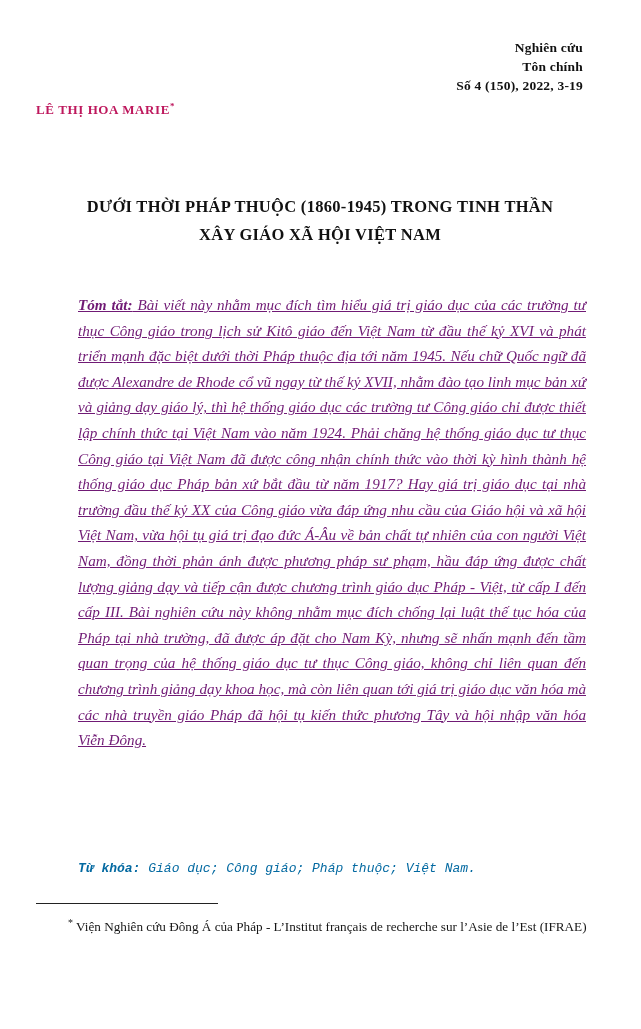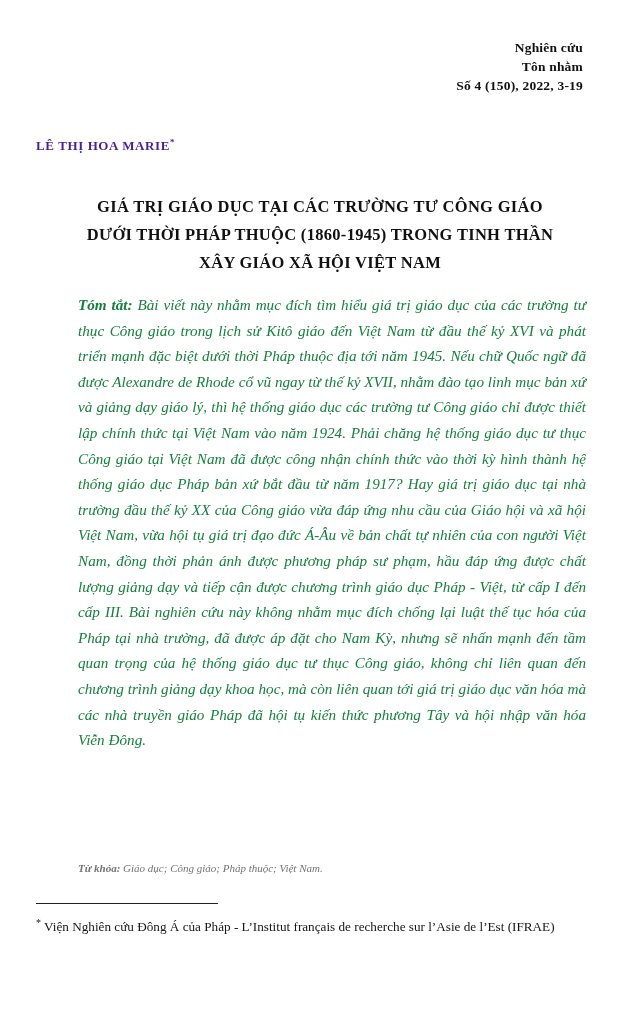--- a/index.html
+++ b/index.html
@@ -36,22 +36,21 @@
     color: #111;
   }
   .author {
     position: absolute;
     top: 101px;
     left: 36px;
     font-family: "Liberation Serif", serif;
     font-weight: bold;
     font-size: 13px;
     letter-spacing: 0.6px;
-    color: #4c1d95;
-    margin-top: 36px;
+    color: #be185d;
   }
   .author sup {
     font-size: 9px;
     vertical-align: super;
   }
   .title {
     position: absolute;
     top: 193px;
     left: 55px;
     width: 530px;
@@ -65,36 +64,38 @@
   }
   .abstract {
     position: absolute;
     top: 292px;
     left: 78px;
     width: 508px;
     text-align: justify;
     font-style: italic;
     font-size: 15.2px;
     line-height: 25.6px;
-    color: #15803d;
+    color: #701a75;
     text-indent: 0;
+    text-decoration: underline;
   }
   .abstract .lead {
     font-weight: bold;
     font-style: italic;
   }
   .keywords {
     position: absolute;
     top: 856px;
     left: 78px;
     width: 508px;
     font-style: italic;
-    font-size: 11px;
+    font-size: 13px;
     line-height: 25px;
-    color: #737373;
+    color: #0369a1;
+    font-family: Liberation Mono, monospace;
   }
   .keywords .lead {
     font-weight: bold;
     font-style: italic;
   }
   .rule {
     position: absolute;
     top: 903px;
     left: 36px;
     width: 182px;
@@ -110,42 +111,42 @@
     line-height: 21px;
     color: #161616;
     text-align: justify;
   }
   .footnotes .fn-mark {
     font-size: 10px;
     vertical-align: super;
   }
   .footnotes .fn-line {
     display: block;
+    margin-left: 32px;
   }
   .fn-dates {
     margin-top: 4px;
   }
 </style>
 </head>
 <body>
 
 <div class="page">
 
   <div class="header">
     <div>Nghiên cứu</div>
-    <div>Tôn nhằm</div>
+    <div>Tôn chính</div>
     <div>Số 4 (150), 2022, 3-19</div>
   </div>
 
   <div class="author">
     <span>LÊ THỊ HOA MARIE</span><sup>*</sup>
   </div>
 
   <div class="title">
-    <div>GIÁ TRỊ GIÁO DỤC TẠI CÁC TRƯỜNG TƯ CÔNG GIÁO</div>
     <div>DƯỚI THỜI PHÁP THUỘC (1860-1945) TRONG TINH THẦN</div>
     <div>XÂY GIÁO XÃ HỘI VIỆT NAM</div>
   </div>
 
   <div class="abstract">
     <span class="lead">Tóm tắt:</span><span> Bài viết này nhằm mục đích tìm hiểu giá trị giáo dục của các trường tư thục Công giáo trong lịch sử Kitô giáo đến Việt Nam từ đầu thế kỷ XVI và phát triển mạnh đặc biệt dưới thời Pháp thuộc địa tới năm 1945. Nếu chữ Quốc ngữ đã được Alexandre de Rhode cổ vũ ngay từ thế kỷ XVII, nhằm đào tạo linh mục bản xứ và giảng dạy giáo lý, thì hệ thống giáo dục các trường tư Công giáo chỉ được thiết lập chính thức tại Việt Nam vào năm 1924. Phải chăng hệ thống giáo dục tư thục Công giáo tại Việt Nam đã được công nhận chính thức vào thời kỳ hình thành hệ thống giáo dục Pháp bản xứ bắt đầu từ năm 1917? Hay giá trị giáo dục tại nhà trường đầu thế kỷ XX của Công giáo vừa đáp ứng nhu cầu của Giáo hội và xã hội Việt Nam, vừa hội tụ giá trị đạo đức Á-Âu về bản chất tự nhiên của con người Việt Nam, đồng thời phản ánh được phương pháp sư phạm, hầu đáp ứng được chất lượng giảng dạy và tiếp cận được chương trình giáo dục Pháp - Việt, từ cấp I đến cấp III. Bài nghiên cứu này không nhằm mục đích chống lại luật thế tục hóa của Pháp tại nhà trường, đã được áp đặt cho Nam Kỳ, nhưng sẽ nhấn mạnh đến tầm quan trọng của hệ thống giáo dục tư thục Công giáo, không chỉ liên quan đến chương trình giảng dạy khoa học, mà còn liên quan tới giá trị giáo dục văn hóa mà các nhà truyền giáo Pháp đã hội tụ kiến thức phương Tây và hội nhập văn hóa Viễn Đông.</span>
   </div>
 
   <div class="keywords">
     <span class="lead">Từ khóa:</span><span> Giáo dục; Công giáo; Pháp thuộc; Việt Nam.</span>

